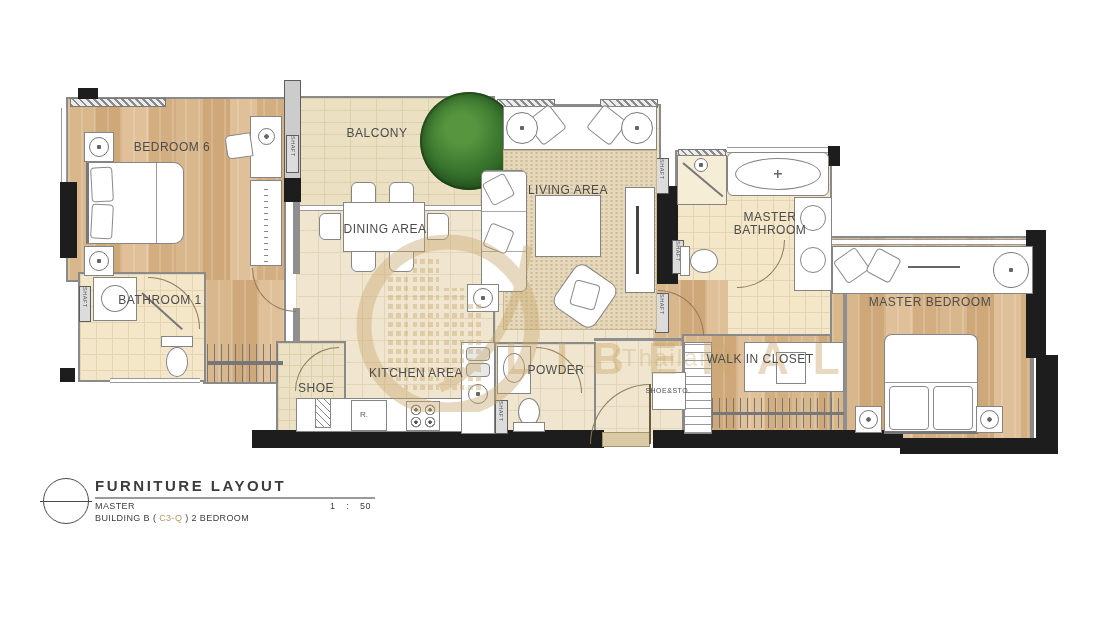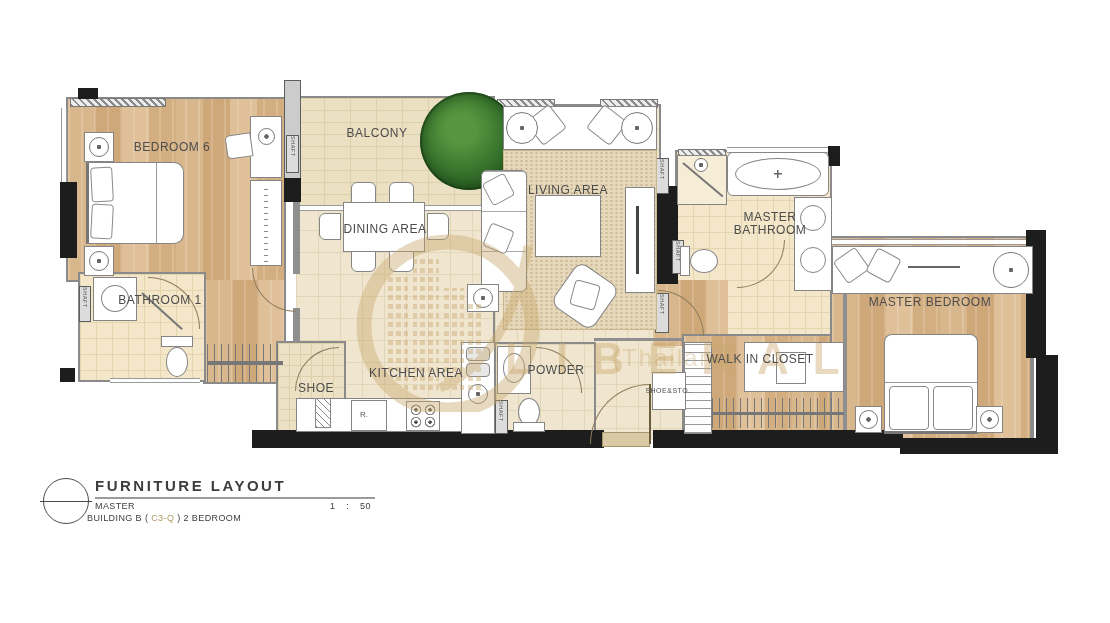--- a/index.html
+++ b/index.html
@@ -269,16 +269,16 @@
   <div class="abs roomlabel" style="left:770px;top:223px;">BATHROOM</div>
   <div class="abs roomlabel" style="left:930px;top:295px;">MASTER BEDROOM</div>
   <div class="abs roomlabel" style="left:760px;top:352px;">WALK IN  CLOSET</div>
   <div class="abs roomlabel" style="left:668px;top:387px;font-size:7px;">SHOE&amp;STO.</div>
 
   <div class="abs tb-circle" style="left:43px;top:478px;width:46px;height:46px;"></div>
   <div class="abs tb-title" style="left:95px;top:477px;">FURNITURE LAYOUT</div>
   <div class="abs tb-rule" style="left:95px;top:497px;width:280px;height:1.5px;"></div>
   <div class="abs tb-small" style="left:95px;top:501px;">MASTER</div>
   <div class="abs tb-small" style="left:330px;top:501px;word-spacing:8px;">1  :  50</div>
-  <div class="abs tb-small" style="left:87px;top:513px;text-align:right;">
+  <div class="abs tb-small" style="left:95px;top:513px;text-align:right;">
     <span>BUILDING B ( </span><span style="color:#b09a62;">C3-Q</span><span> ) 2 BEDROOM</span>
   </div>
 </div>
 
 </body></html>

